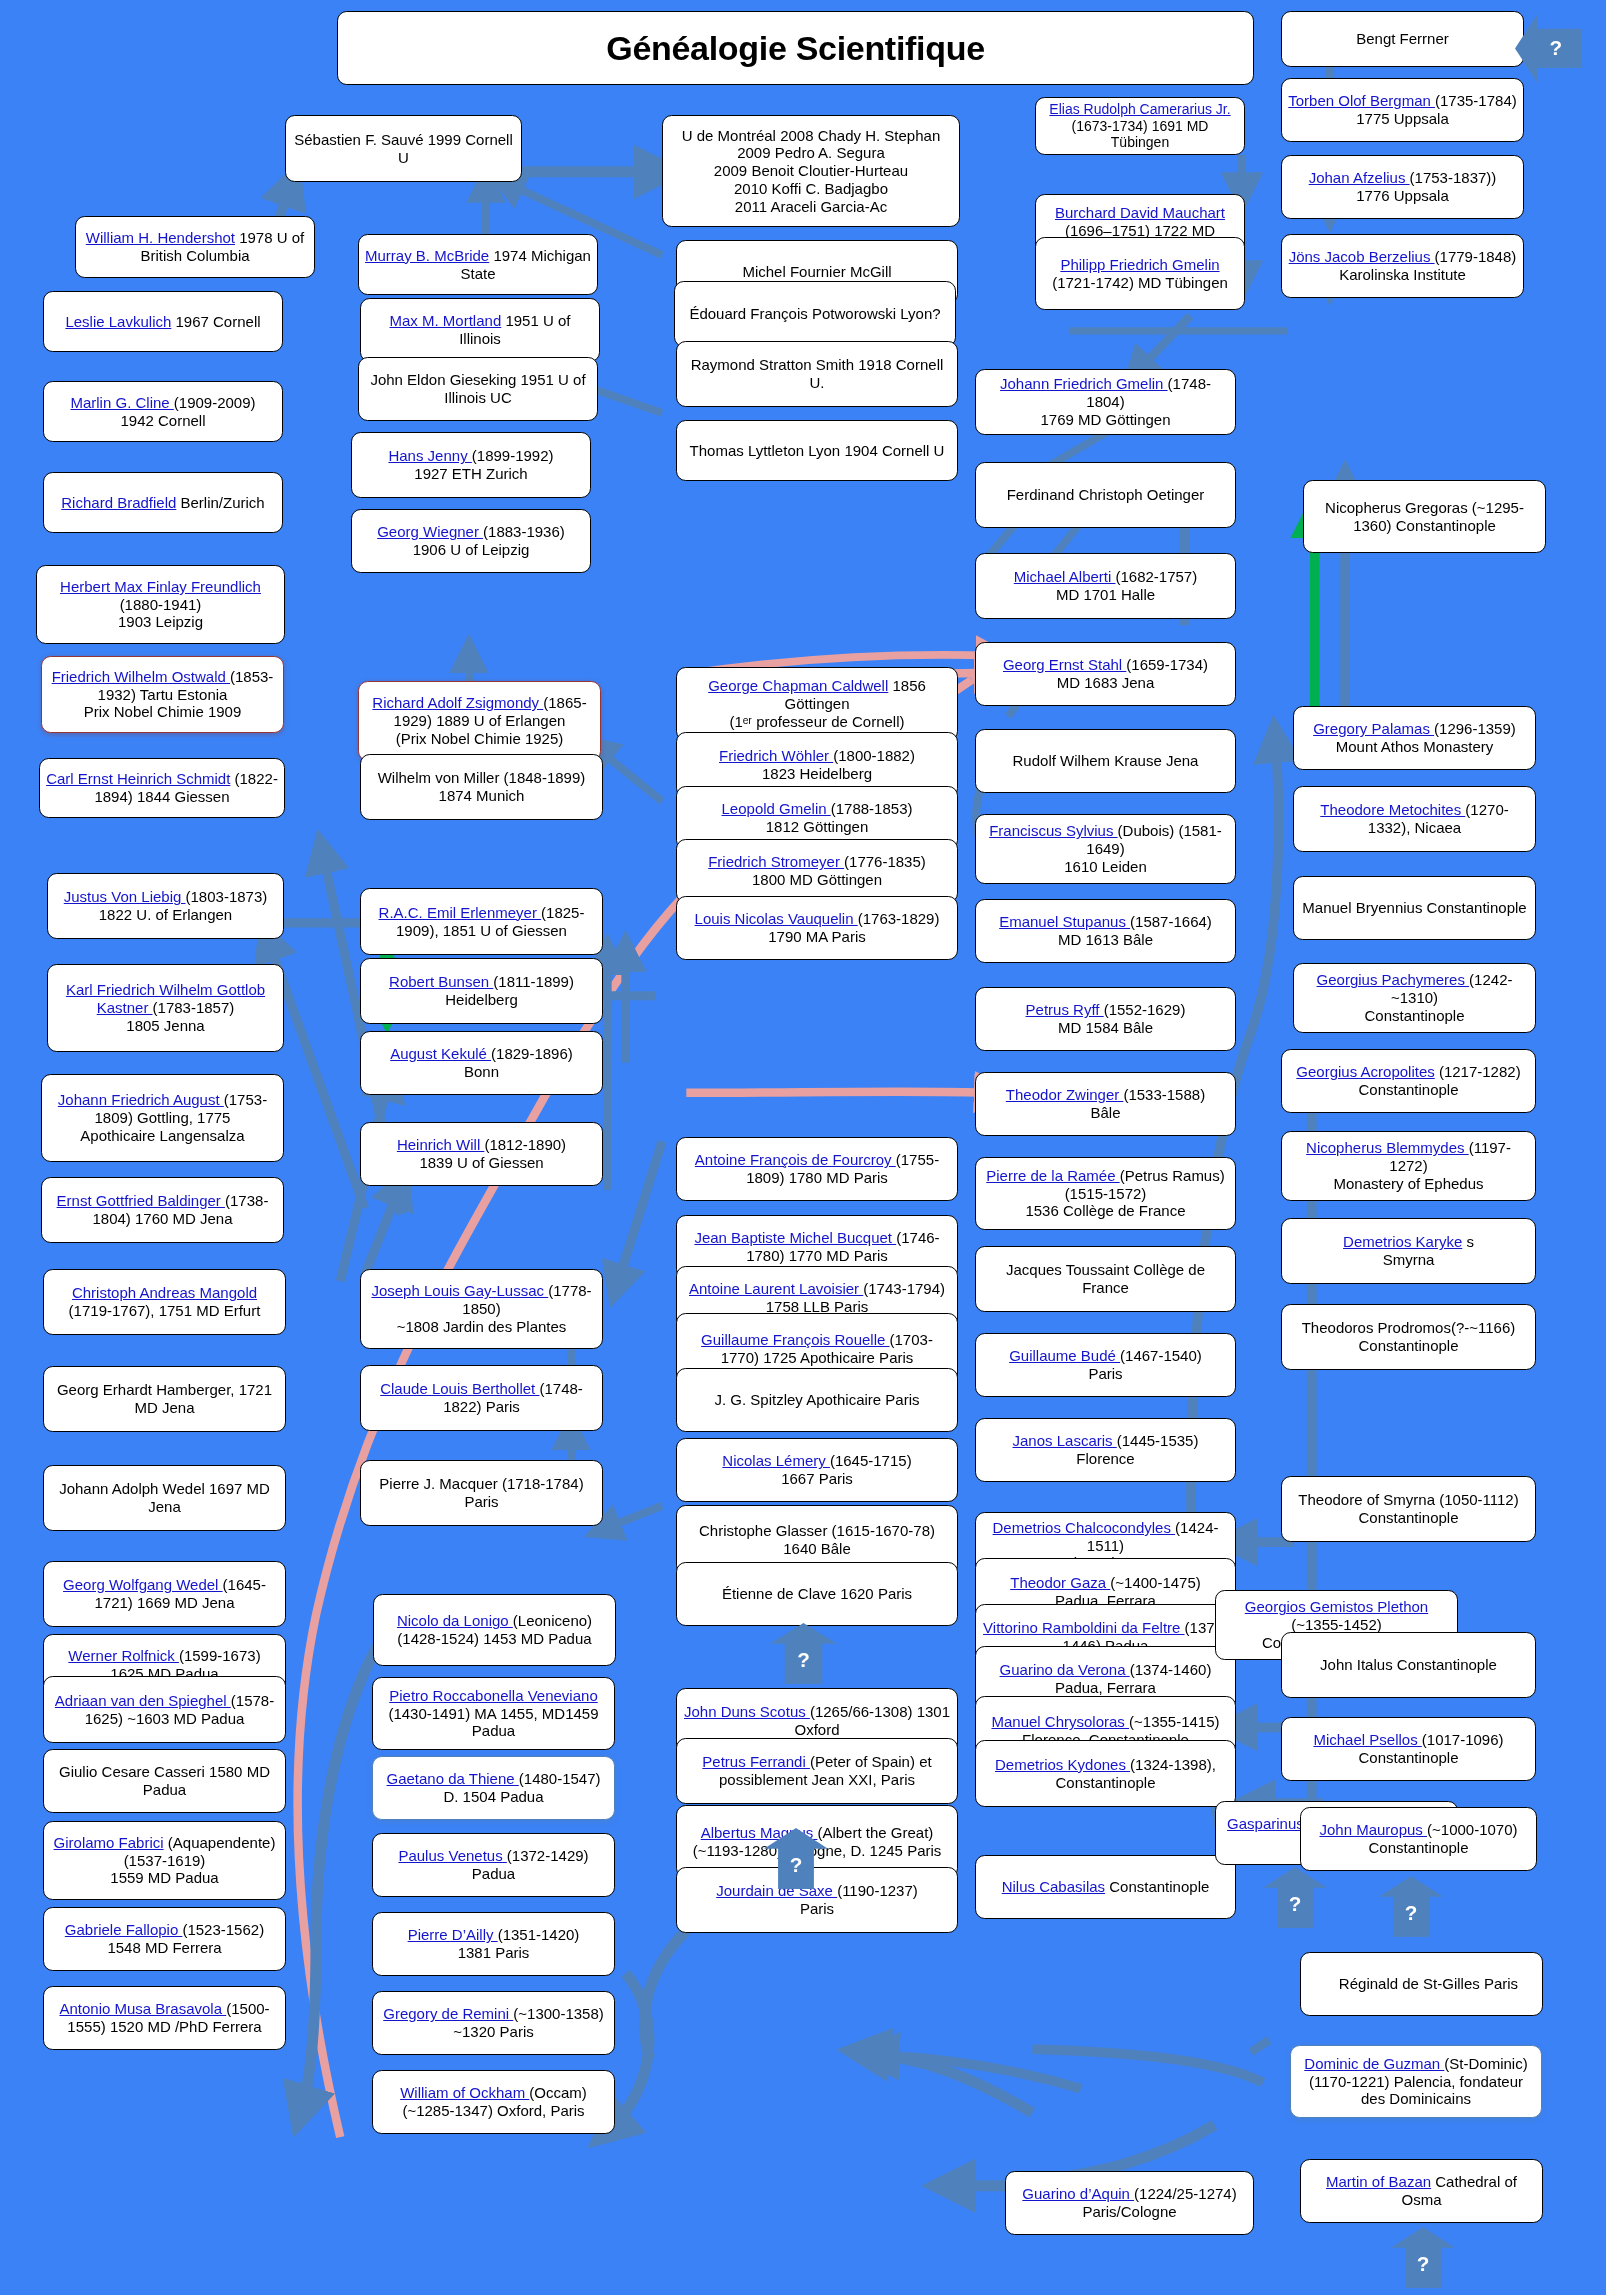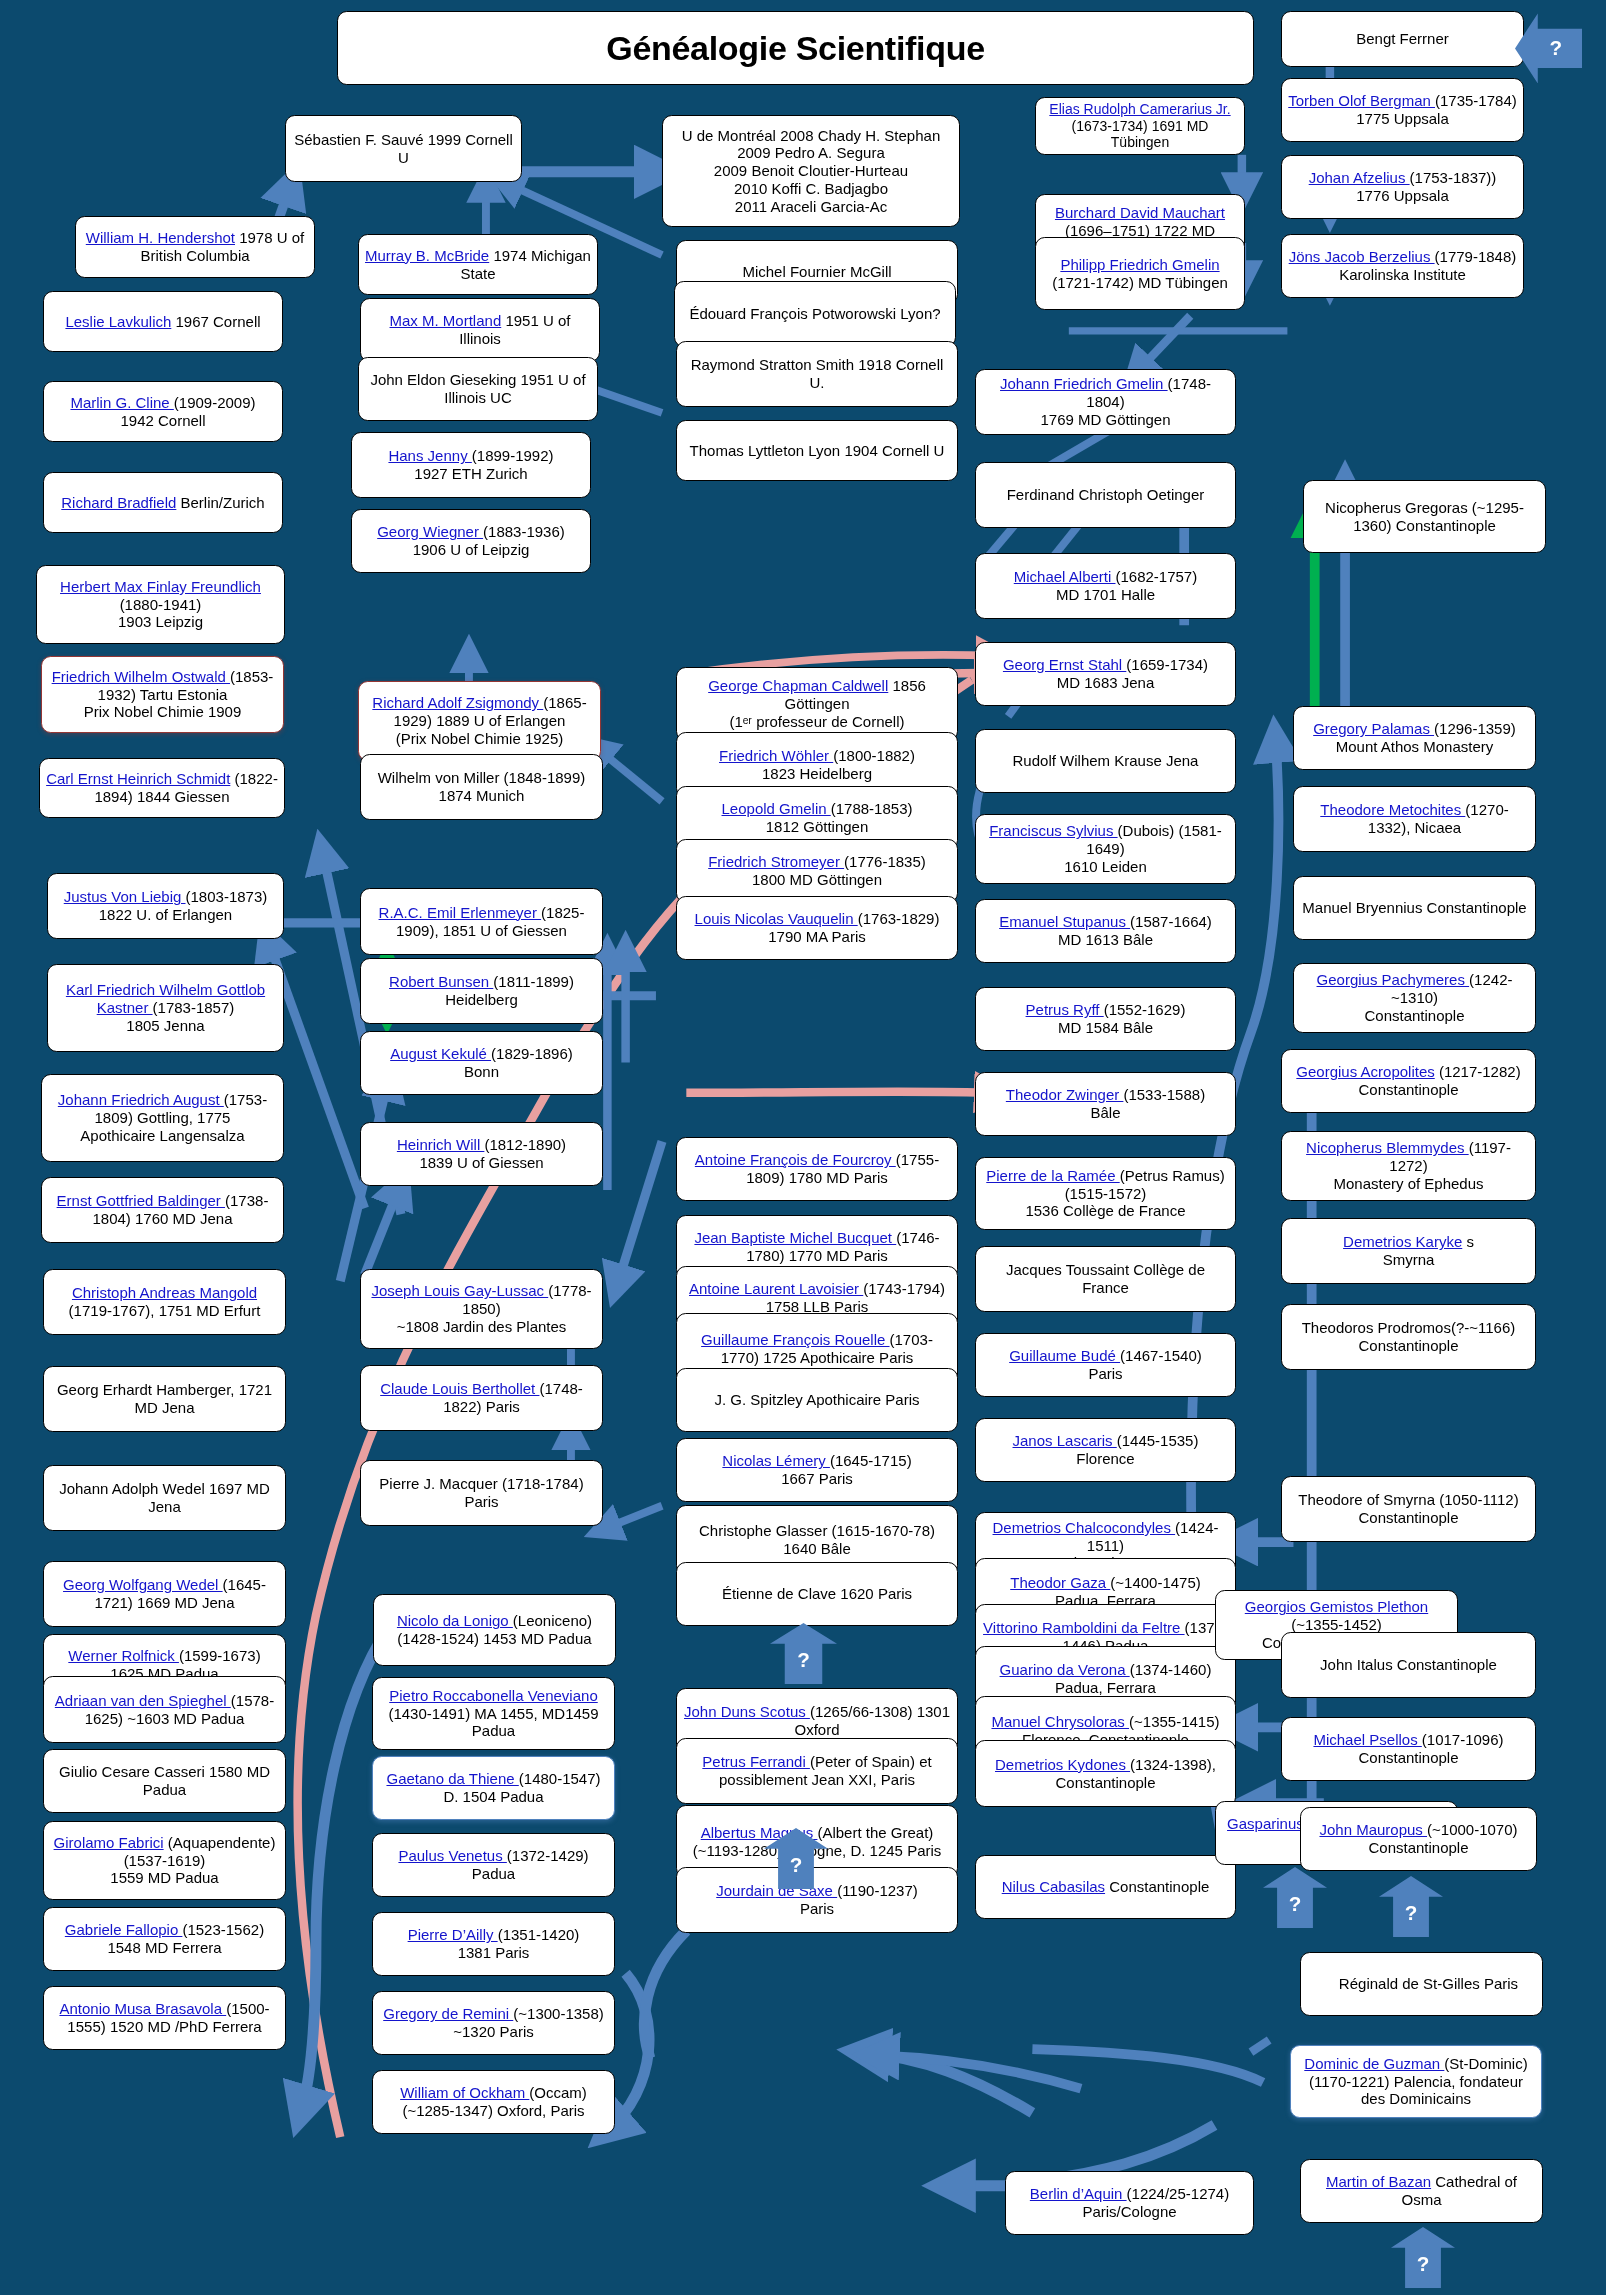--- a/index.html
+++ b/index.html
@@ -3,21 +3,21 @@
 <meta charset="utf-8">
 <style>
   * { box-sizing: border-box; }
   html, body { margin:0; padding:0; background:#ffffff; }
   body { font-family: "Liberation Sans", sans-serif; }
 
   #page {
     position: relative;
     width: 1607px;
     height: 2295px;
-    background: #0c4a6e;
+    background: #3b82f6;
     overflow: hidden;
   }
 
   
   #links {
     position: absolute;
     left: 0; top: 0;
     width: 1607px; height: 2295px;
     pointer-events: none;
     z-index: 1;
@@ -471,21 +471,21 @@
   <div class="node" style="left:975px; top:1696px; width:261px; height:70px;">
       <div class="txt"><span class="nm">Manuel Chrysoloras </span> <span>(~1355-1415)</span><br><span>Florence, Constantinople</span></div>
     </div>
   <div class="node" style="left:975px; top:1740px; width:261px; height:67px;">
       <div class="txt"><span class="nm">Demetrios Kydones </span> <span>(1324-1398), Constantinople</span></div>
     </div>
   <div class="node" style="left:975px; top:1855px; width:261px; height:64px;">
       <div class="txt"><span class="nm">Nilus Cabasilas</span> <span>Constantinople</span></div>
     </div>
   <div class="node" style="left:1005px; top:2171px; width:249px; height:64px;">
-      <div class="txt"><span class="nm">Berlin d’Aquin </span> <span>(1224/25-1274)</span><br><span>Paris/Cologne</span></div>
+      <div class="txt"><span class="nm">Guarino d’Aquin </span> <span>(1224/25-1274)</span><br><span>Paris/Cologne</span></div>
     </div>
 
   <div class="node" style="left:1281px; top:11px; width:243px; height:56px;">
       <div class="txt"><span>Bengt Ferrner</span></div>
     </div>
   <div class="node" style="left:1281px; top:78px; width:243px; height:64px;">
       <div class="txt"><span class="nm">Torben Olof Bergman </span> <span>(1735-1784) 1775 Uppsala</span></div>
     </div>
   <div class="node" style="left:1281px; top:155px; width:243px; height:64px;">
       <div class="txt"><span class="nm">Johan Afzelius </span> <span>(1753-1837))</span><br><span>1776 Uppsala</span></div>

